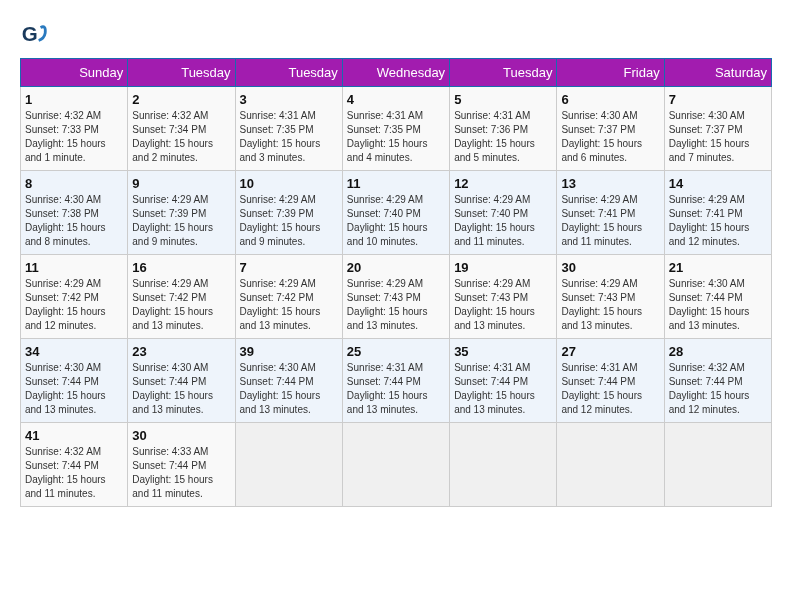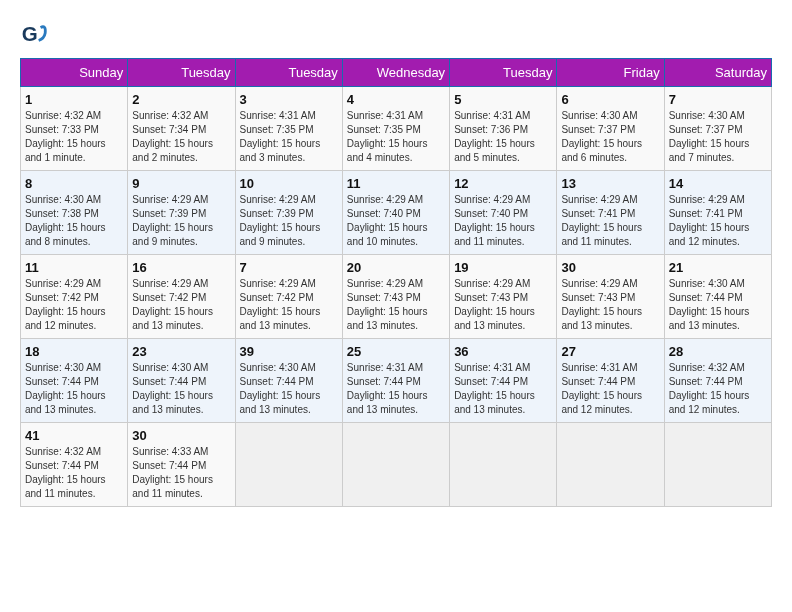--- a/index.html
+++ b/index.html
@@ -207,37 +207,37 @@
           <span class="day-num">30</span>
           <div class="day-info">Sunrise: 4:29 AM<br>Sunset: 7:43 PM<br>Daylight: 15 hours and 13 minutes.</div>
         </td>
         <td>
           <span class="day-num">21</span>
           <div class="day-info">Sunrise: 4:30 AM<br>Sunset: 7:44 PM<br>Daylight: 15 hours and 13 minutes.</div>
         </td>
       </tr>
       <tr>
         <td>
-          <span class="day-num">18</span>
+          <span class="day-num">34</span>
           <div class="day-info">Sunrise: 4:30 AM<br>Sunset: 7:44 PM<br>Daylight: 15 hours and 13 minutes.</div>
         </td>
         <td>
           <span class="day-num">23</span>
           <div class="day-info">Sunrise: 4:30 AM<br>Sunset: 7:44 PM<br>Daylight: 15 hours and 13 minutes.</div>
         </td>
         <td>
           <span class="day-num">39</span>
           <div class="day-info">Sunrise: 4:30 AM<br>Sunset: 7:44 PM<br>Daylight: 15 hours and 13 minutes.</div>
         </td>
         <td>
           <span class="day-num">25</span>
           <div class="day-info">Sunrise: 4:31 AM<br>Sunset: 7:44 PM<br>Daylight: 15 hours and 13 minutes.</div>
         </td>
         <td>
-          <span class="day-num">36</span>
+          <span class="day-num">35</span>
           <div class="day-info">Sunrise: 4:31 AM<br>Sunset: 7:44 PM<br>Daylight: 15 hours and 13 minutes.</div>
         </td>
         <td>
           <span class="day-num">27</span>
           <div class="day-info">Sunrise: 4:31 AM<br>Sunset: 7:44 PM<br>Daylight: 15 hours and 12 minutes.</div>
         </td>
         <td>
           <span class="day-num">28</span>
           <div class="day-info">Sunrise: 4:32 AM<br>Sunset: 7:44 PM<br>Daylight: 15 hours and 12 minutes.</div>
         </td>

